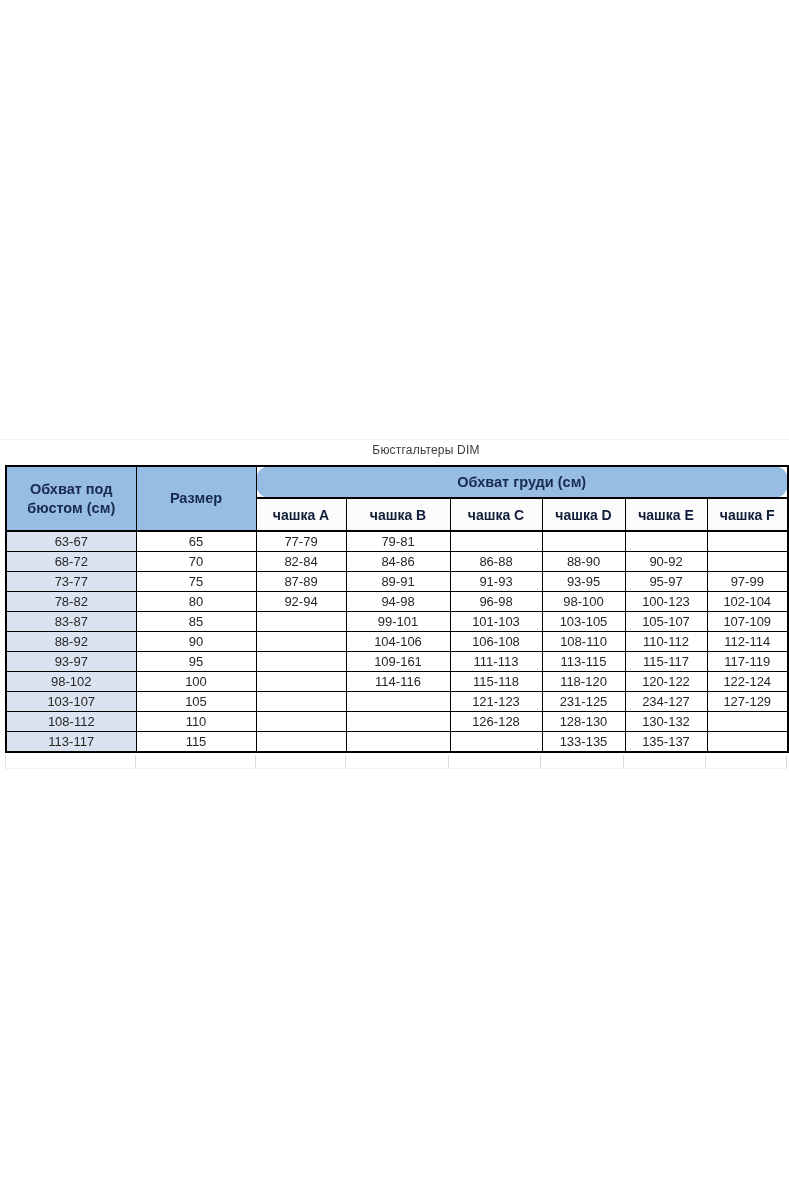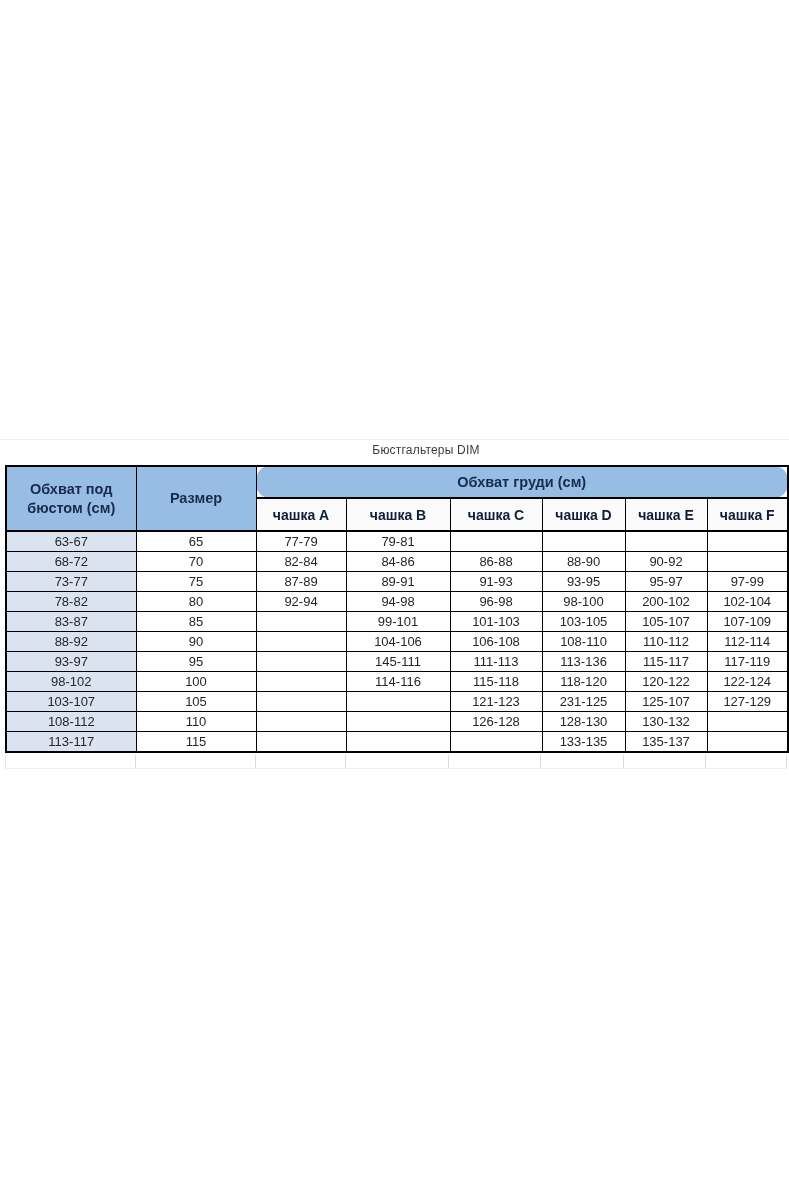--- a/index.html
+++ b/index.html
@@ -179,21 +179,21 @@
         <td>95-97</td>
         <td>97-99</td>
       </tr>
       <tr>
         <td class="underbust">78-82</td>
         <td>80</td>
         <td>92-94</td>
         <td>94-98</td>
         <td>96-98</td>
         <td>98-100</td>
-        <td>200-102</td>
+        <td>100-123</td>
         <td>102-104</td>
       </tr>
       <tr>
         <td class="underbust">83-87</td>
         <td>85</td>
         <td></td>
         <td>99-101</td>
         <td>101-103</td>
         <td>103-105</td>
         <td>105-107</td>
@@ -206,44 +206,44 @@
         <td>104-106</td>
         <td>106-108</td>
         <td>108-110</td>
         <td>110-112</td>
         <td>112-114</td>
       </tr>
       <tr>
         <td class="underbust">93-97</td>
         <td>95</td>
         <td></td>
-        <td>145-111</td>
+        <td>109-161</td>
         <td>111-113</td>
-        <td>113-136</td>
+        <td>113-115</td>
         <td>115-117</td>
         <td>117-119</td>
       </tr>
       <tr>
         <td class="underbust">98-102</td>
         <td>100</td>
         <td></td>
         <td>114-116</td>
         <td>115-118</td>
         <td>118-120</td>
         <td>120-122</td>
         <td>122-124</td>
       </tr>
       <tr>
         <td class="underbust">103-107</td>
         <td>105</td>
         <td></td>
         <td></td>
         <td>121-123</td>
         <td>231-125</td>
-        <td>125-107</td>
+        <td>234-127</td>
         <td>127-129</td>
       </tr>
       <tr>
         <td class="underbust">108-112</td>
         <td>110</td>
         <td></td>
         <td></td>
         <td>126-128</td>
         <td>128-130</td>
         <td>130-132</td>

